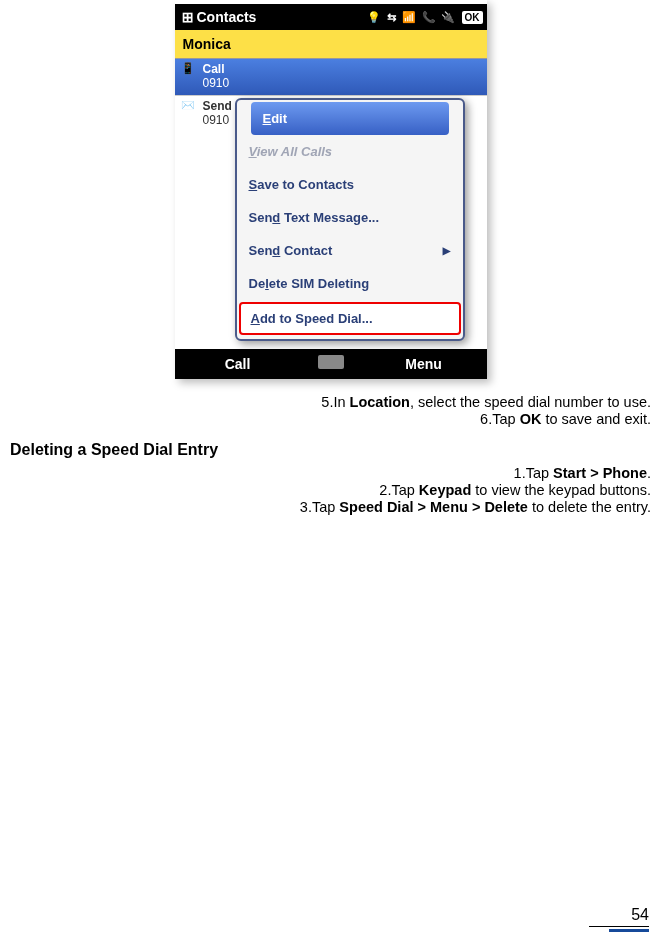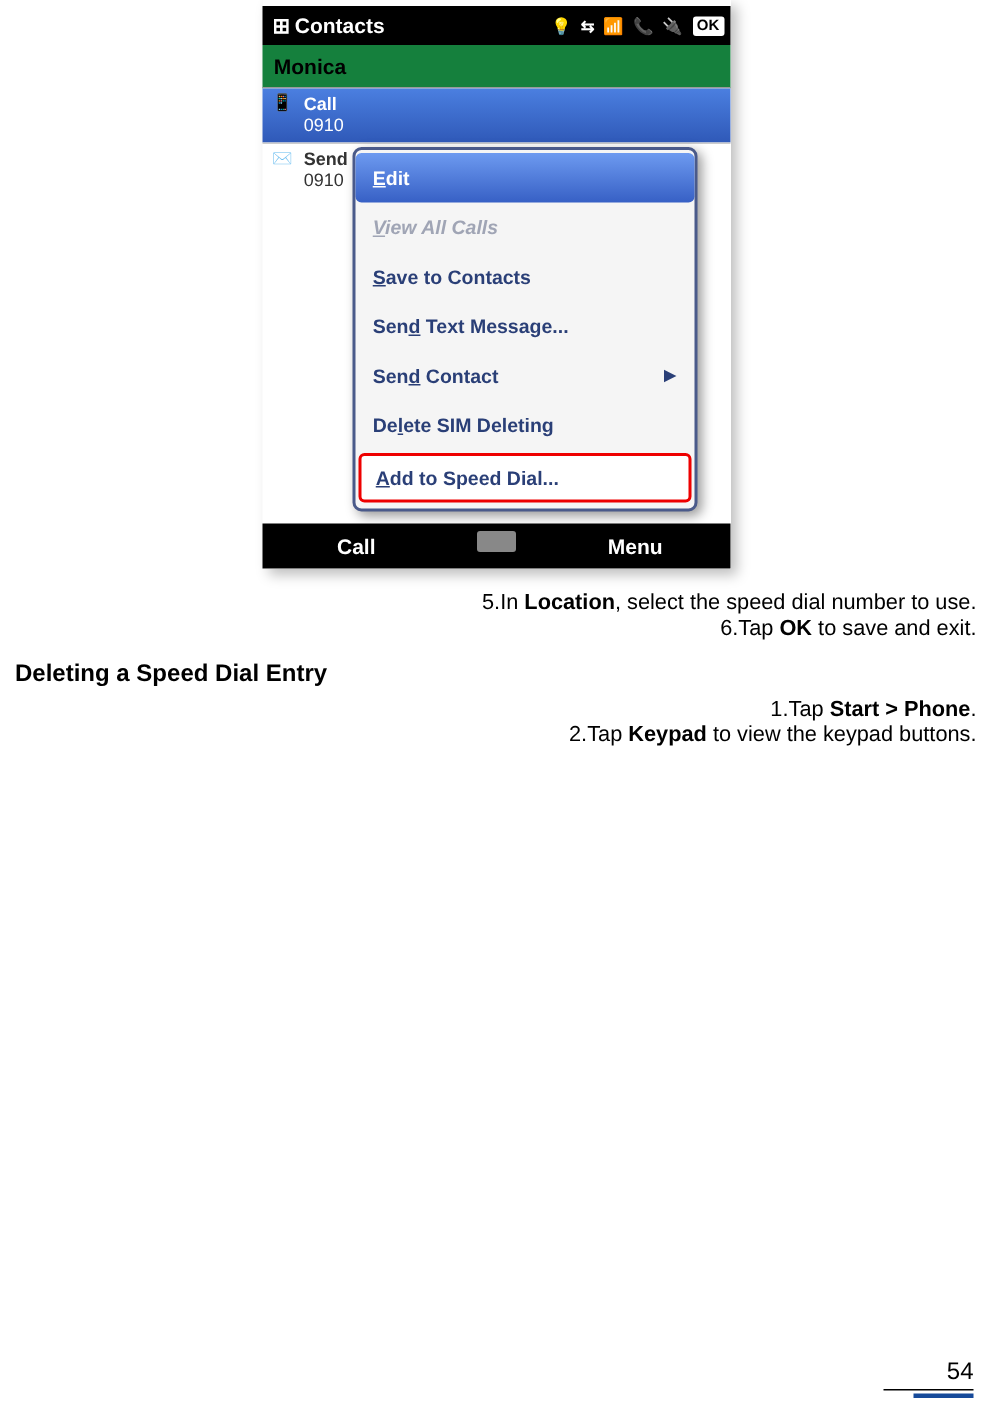--- a/index.html
+++ b/index.html
@@ -32,21 +32,21 @@
   }
   .device-titlebar .win-icon { width: 18px; display: flex; justify-content: center; }
   .device-titlebar .spacer { flex: 1; }
   .device-titlebar .status-icons { display: flex; gap: 6px; font-size: 11px; align-items: center; }
   .ok-btn {
     background: #fff; color:#000; font-size:10px; font-weight:bold;
     padding:1px 3px; border-radius:2px;
   }
 
   .contact-header {
-    background: #15803d;
+    background: #fde047;
     border-bottom: 1px solid #999;
     padding: 6px 8px;
     font-weight: bold;
     font-size: 14px;
   }
 
   .entries { background:#fff; }
   .entry {
     display:flex; gap:6px; padding:3px 6px 0 6px;
     font-size:12px;
@@ -77,21 +77,21 @@
     font-size: 13px;
     font-weight: bold;
     color: #2a3f77;
     display:flex; align-items:center; justify-content:space-between;
   }
   .ctx-item.disabled { color:#a0a5b5;font-style:italic; }
   .ctx-item.active {
     background: linear-gradient(#6d9af0,#3760c5);
     color:#fff;
     border-radius:4px;
-    margin: 0 0;
+    margin: 0 14px;
   }
   .ctx-item.highlight {
     border: 2px solid #e00;
     border-radius:4px;
     margin: 2px;
     padding: 7px 10px;
     background:#fff;
     text-align:right;
   }
   .ctx-item .arrow { font-size:10px; }
@@ -223,20 +223,23 @@
     </div>
 
     <h3 class="section">Deleting a Speed Dial Entry</h3>
 
     <div class="step">
       <span class="num">1.</span><span>Tap </span><b>Start &gt; Phone</b><span>.</span>
     </div>
     <div class="step">
       <span class="num">2.</span><span>Tap </span><b>Keypad</b><span> to view the keypad buttons.</span>
     </div>
+    <div class="step">
+      <span class="num">3.</span><span>Tap </span><b>Speed Dial &gt; Menu &gt; Delete</b><span> to delete the entry.</span>
+    </div>
   </div>
 
   <div class="footer">
     <div class="page-num">54</div>
     <div class="footer-line"></div>
     <div class="footer-short"></div>
   </div>
 
 </div>
 

